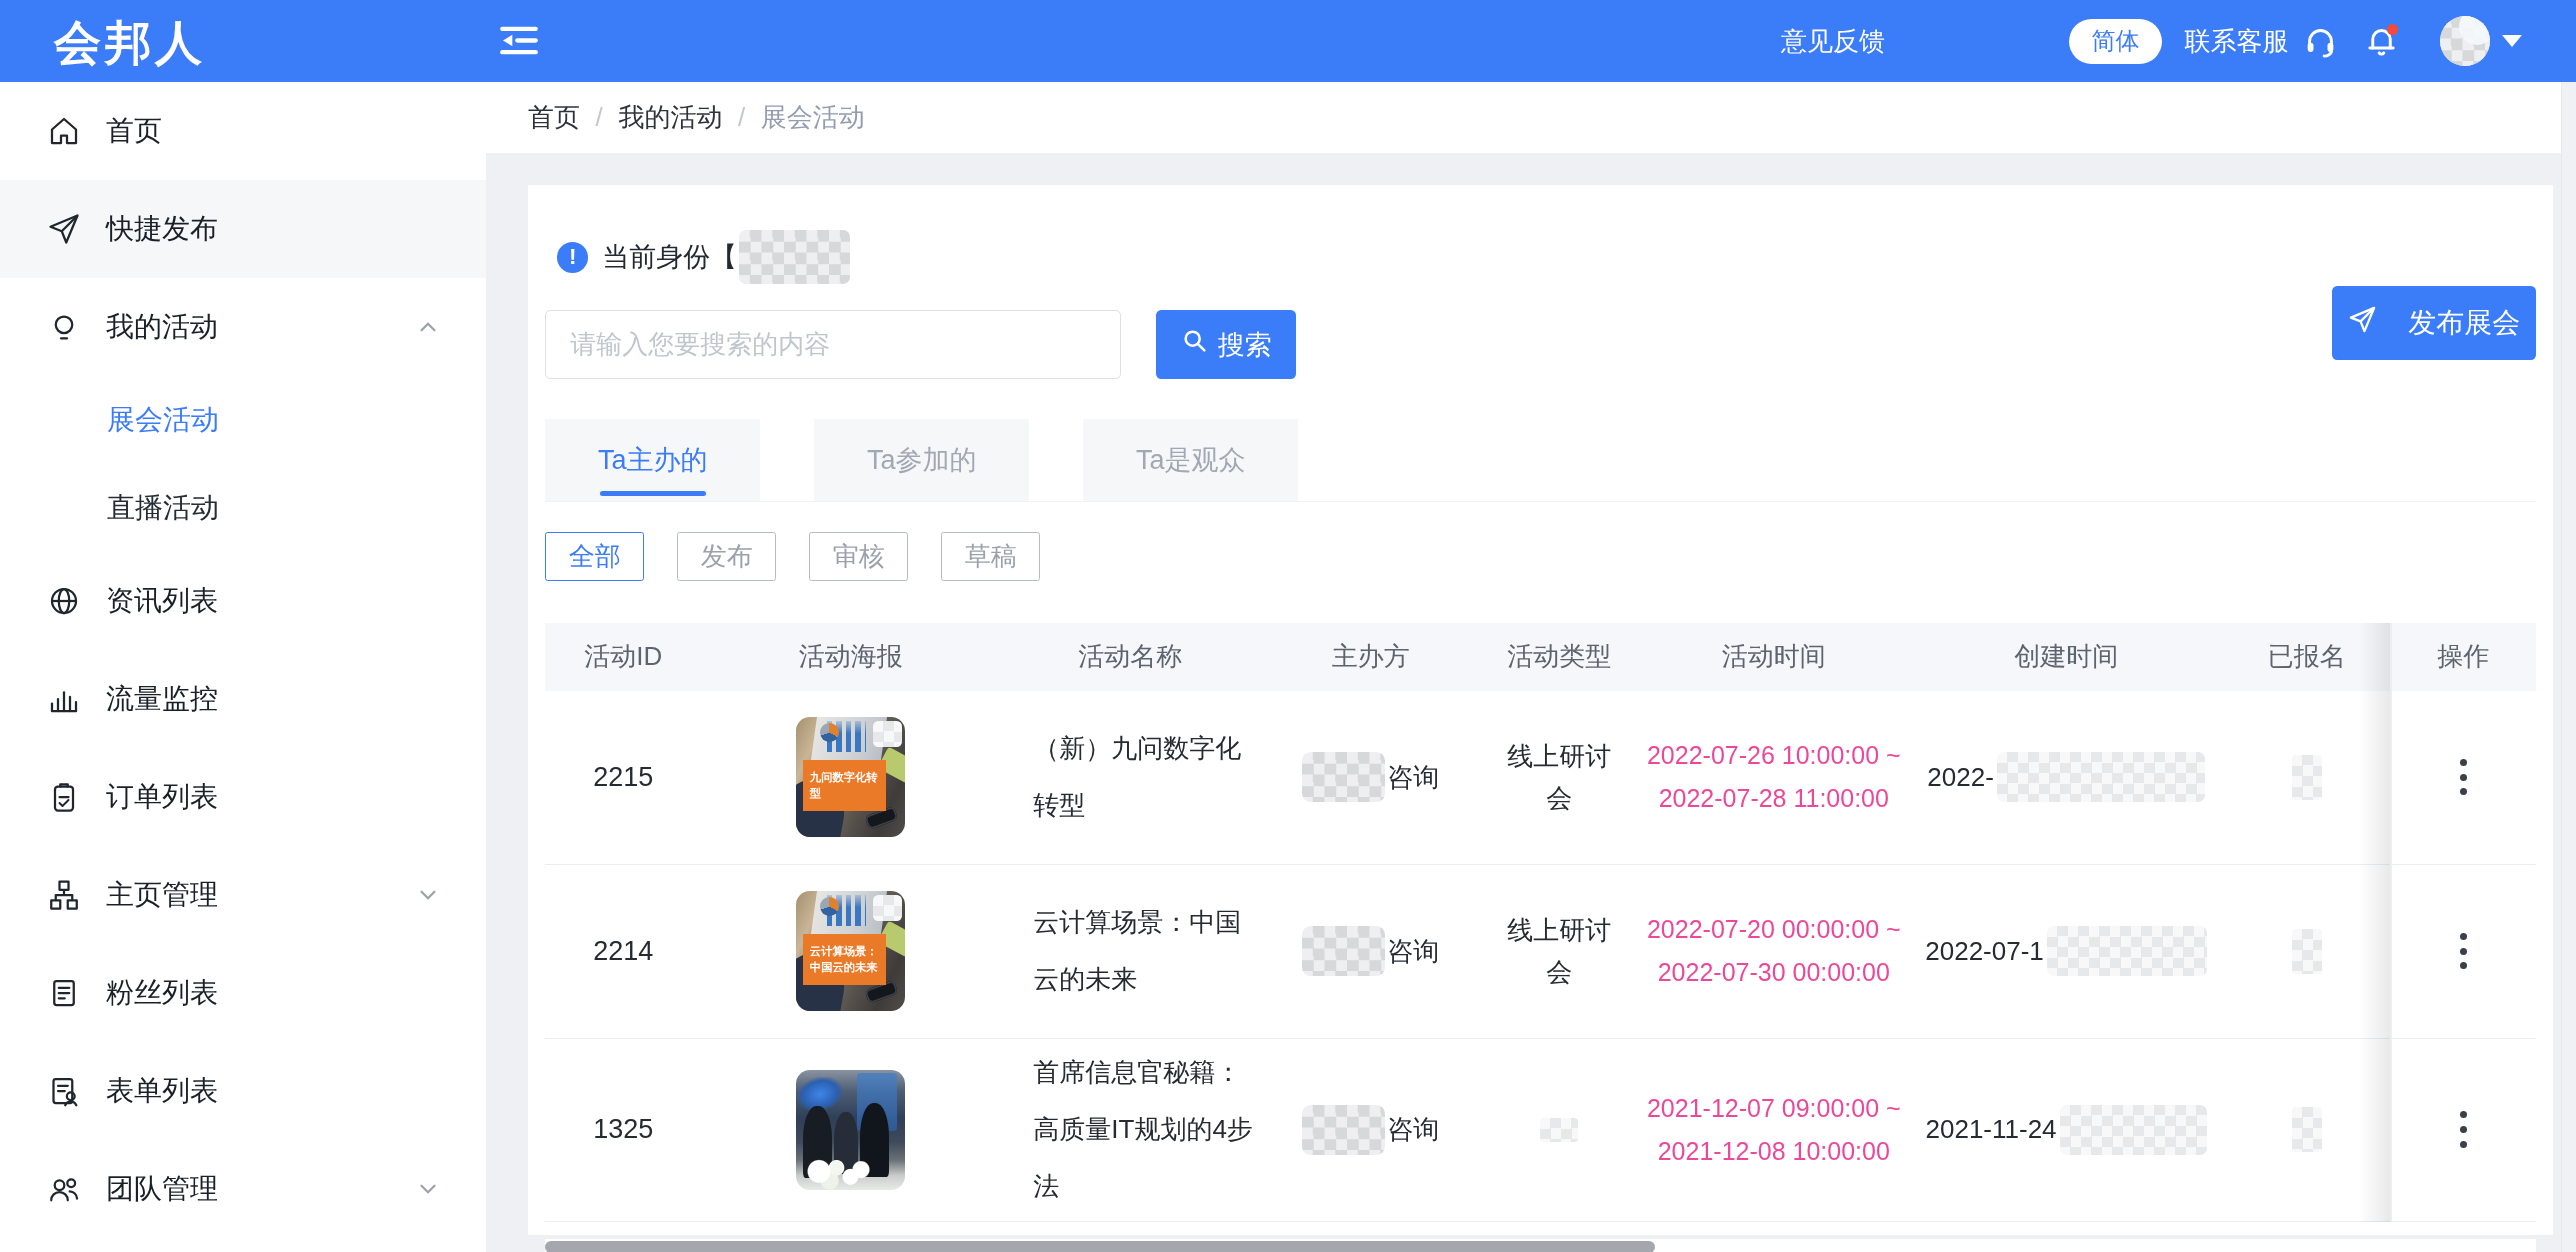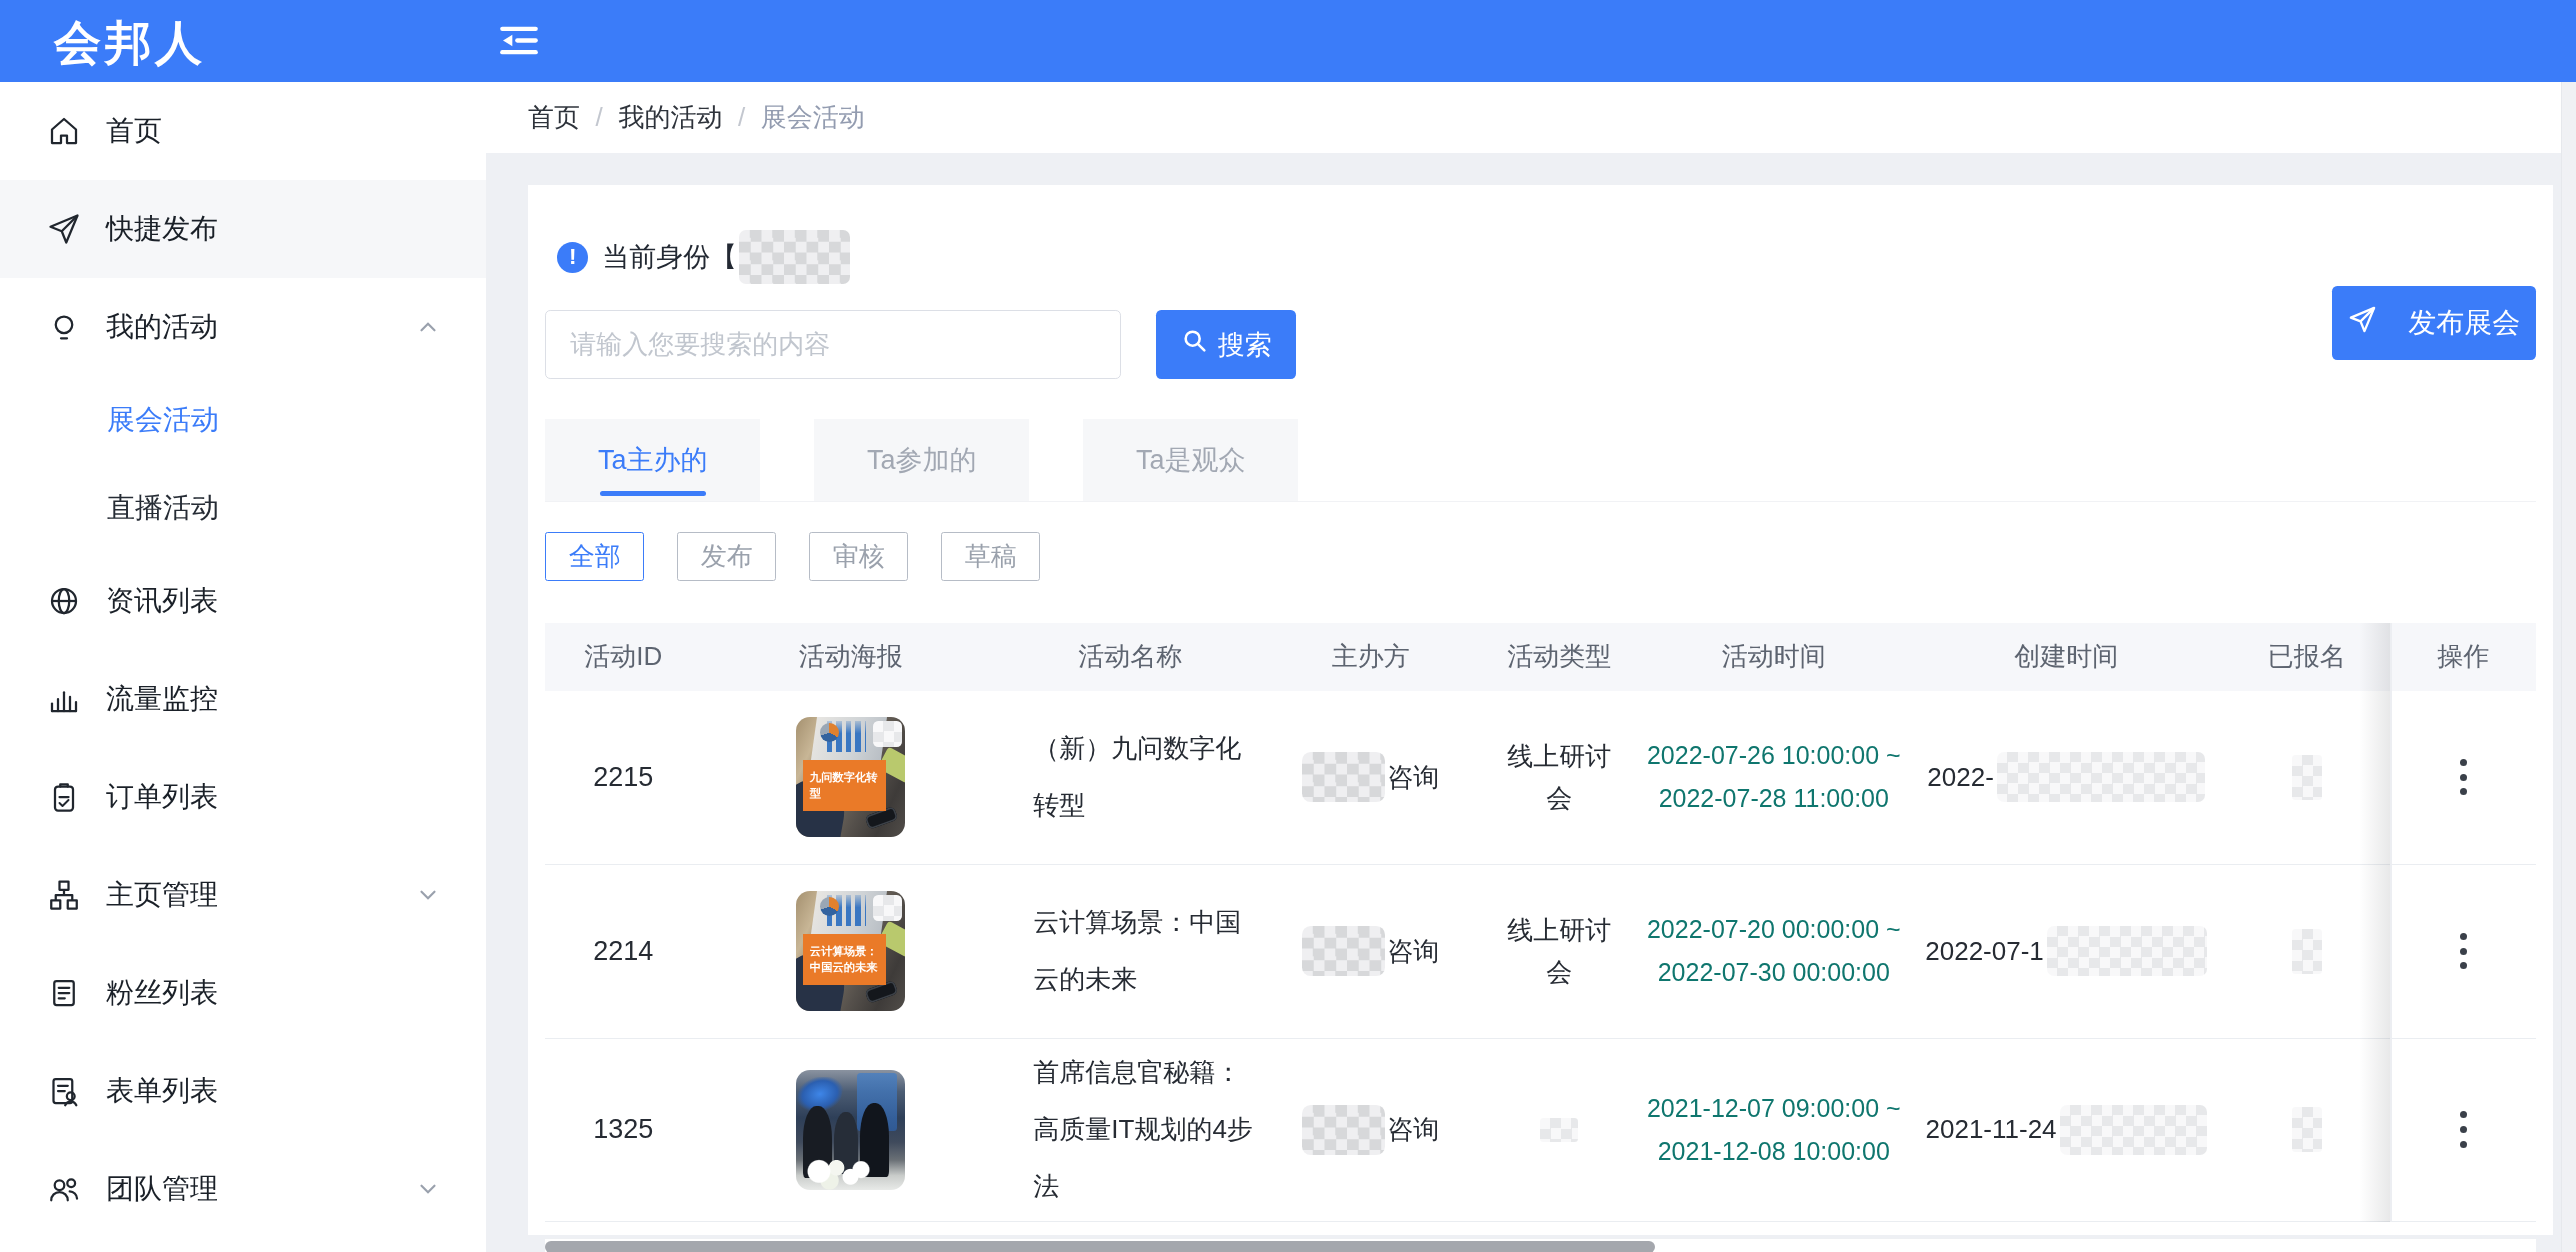--- a/index.html
+++ b/index.html
@@ -78,21 +78,21 @@
   .th{font-size:26px;color:#5d6470;}
   .trow{display:flex;height:173px;border-bottom:1.7px solid #eaedf1;background:#fff;}
   .trow.tall{height:182px;}
   .c-id{font-size:27px;color:#262b33;}
   .c-name{justify-content:flex-start;padding-left:33px;}
   .name-text{display:inline-block;width:231px;font-size:26px;line-height:57px;color:#262b33;text-align:left;word-break:break-all;}
   .c-org{gap:1.7px;font-size:26px;color:#262b33;}
   .pix-org{width:83px;height:50px;border-radius:8.7px;flex-shrink:0;}
   .type-text{display:inline-block;width:114px;font-size:26px;line-height:42px;color:#262b33;text-align:center;}
   .pix-type{width:38px;height:24px;border-radius:3.5px;}
-  .c-time{font-size:25px;line-height:43px;color:#0f766e;text-align:center;}
+  .c-time{font-size:25px;line-height:43px;color:#ec4899;text-align:center;}
   .c-created{font-size:26px;color:#262b33;}
   .pix-created{height:50px;border-radius:7px;margin-left:3.5px;}
   .pc-1{width:208px}.pc-2{width:160px}.pc-3{width:147px}
   .pix-signup{width:29.5px;height:45px;border-radius:3.5px;}
   .kebab{display:flex;flex-direction:column;gap:7.8px;align-items:center;cursor:pointer;padding:8.7px;}
   .kebab i{width:7px;height:7px;border-radius:50%;background:#3a4049;display:block;}
   .col-border{position:absolute;top:0;bottom:0;right:144px;width:1.7px;background:#eceef2;pointer-events:none;}
   .col-shadow{position:absolute;top:0;bottom:0;right:146px;width:31px;pointer-events:none;
     background:linear-gradient(to right, rgba(31,35,41,0), rgba(31,35,41,0.10));}
   
@@ -137,20 +137,45 @@
   <div class="collapse">
     <span>
       <svg width="40" height="35" viewBox="0 0 24 20" fill="none" stroke="#ffffff" stroke-width="2.6" stroke-linecap="round">
         <path d="M2 3 H22"></path>
           <path d="M11 10 H22"></path>
           <path d="M2 17 H22"></path>
         <polygon points="8,6.6 8,13.4 2.4,10" fill="#ffffff" stroke="none"></polygon>
       </svg>
     </span>
   </div>
+  <div class="tb-right">
+    <span class="tb-feedback">意见反馈</span>
+    <span class="tb-pill">简体</span>
+    <span class="tb-contact">联系客服</span>
+    <span class="tb-ico headset">
+      <svg width="35" height="35" viewBox="0 0 24 24" fill="none" stroke="#ffffff" stroke-width="2" stroke-linecap="round">
+        <path d="M4.5 16 v-4 a7.5 7.5 0 0 1 15 0 v4"></path>
+        <rect x="3.2" y="12.8" width="4" height="6.4" rx="2" fill="#ffffff" stroke="none"></rect>
+        <rect x="16.8" y="12.8" width="4" height="6.4" rx="2" fill="#ffffff" stroke="none"></rect>
+        <path d="M19.5 19.2 a5.5 5.5 0 0 1 -5 2.8"></path>
+      </svg>
+    </span>
+    <span class="tb-ico bell">
+      <svg width="35" height="35" viewBox="0 0 24 24" fill="none" stroke="#ffffff" stroke-width="2" stroke-linecap="round">
+        <path d="M6 16.5 v-6 a6 6 0 0 1 12 0 v6"></path>
+        <path d="M4 16.5 h16"></path>
+        <path d="M10.4 19.8 a1.9 1.9 0 0 0 3.2 0"></path>
+      </svg>
+      <i class="bell-dot"></i>
+    </span>
+    <span class="avatar">
+        <i class="pix"></i>
+      </span>
+    <i class="caret"></i>
+  </div>
 </header>
 
 <aside class="sidebar">
   <div class="s-item">
     <span class="s-icon">
       <svg width="36" height="36" viewBox="0 0 24 24" fill="none" stroke="#20262e" stroke-width="1.5" stroke-linejoin="round">
         <path d="M4 11 L12 4 L20 11 V20 H14 V15 H10 V20 H4 Z"></path>
       </svg>
     </span>
     <span>首页</span>

